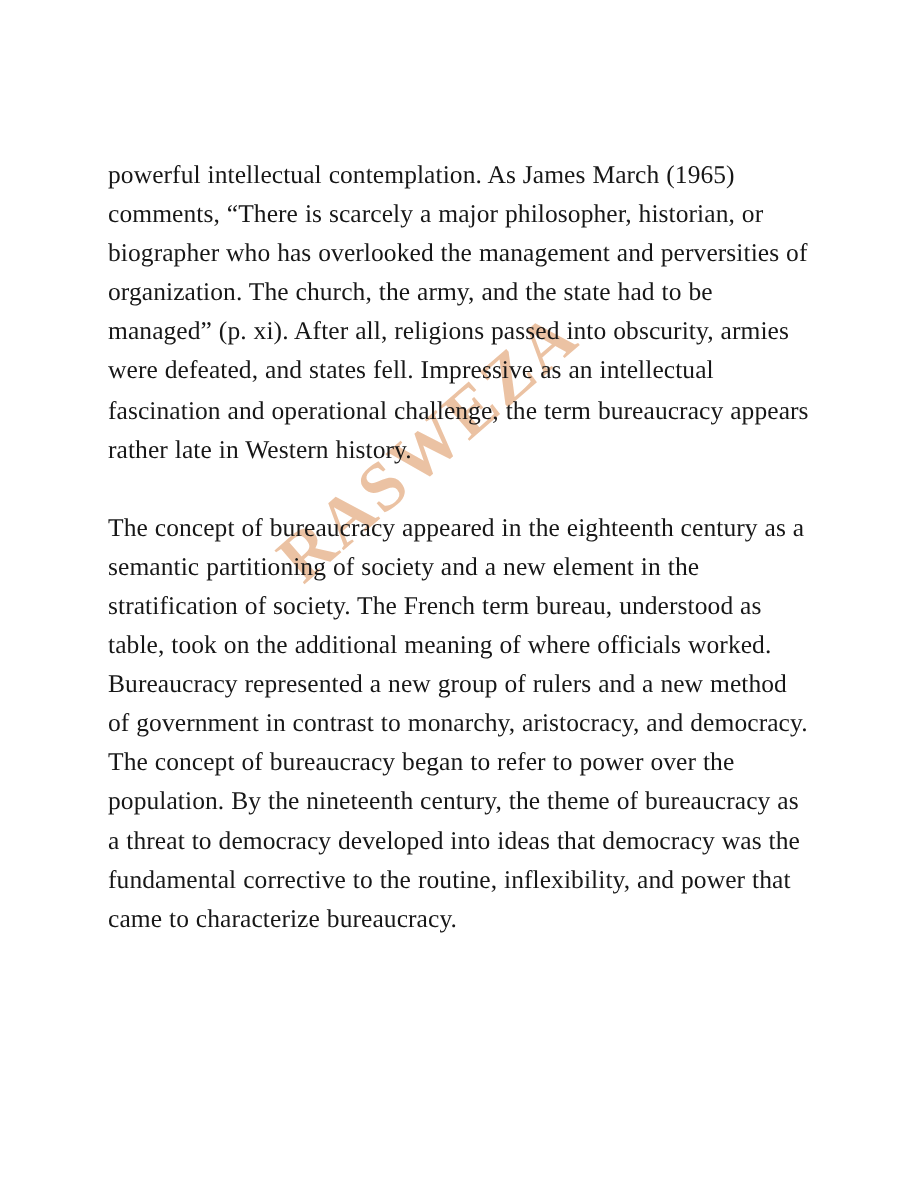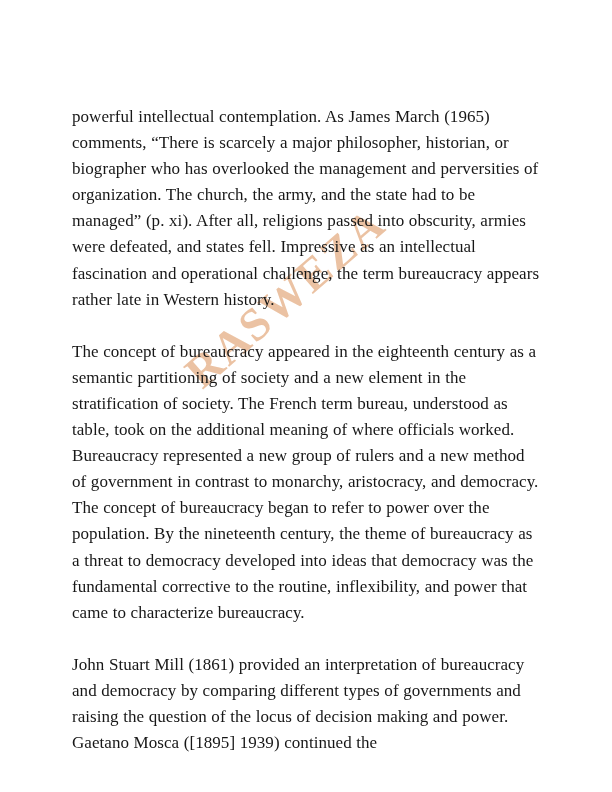--- a/index.html
+++ b/index.html
@@ -77,16 +77,15 @@
 
 <div class="page">
 
   <div class="watermark-layer">
     <div class="watermark-text">RASWEZA</div>
   </div>
 
   <div class="text-layer">
     <p class="para">powerful intellectual contemplation. As James March (1965) comments, “There is scarcely a major philosopher, historian, or biographer who has overlooked the management and perversities of organization. The church, the army, and the state had to be managed” (p. xi). After all, religions passed into obscurity, armies were defeated, and states fell. Impressive as an intellectual fascination and operational challenge, the term bureaucracy appears rather late in Western history.</p>
     <p class="para">The concept of bureaucracy appeared in the eighteenth century as a semantic partitioning of society and a new element in the stratification of society. The French term bureau, understood as table, took on the additional meaning of where officials worked. Bureaucracy represented a new group of rulers and a new method of government in contrast to monarchy, aristocracy, and democracy. The concept of bureaucracy began to refer to power over the population. By the nineteenth century, the theme of bureaucracy as a threat to democracy developed into ideas that democracy was the fundamental corrective to the routine, inflexibility, and power that came to characterize bureaucracy.</p>
-    <p class="para">John Stuart Mill (1861) provided an interpretation of bureaucracy and democracy by comparing different types of governments and raising the question of the locus of decision making and power. Gaetano Mosca ([1895] 1939) continued the</p>
   </div>
 
 </div>
 
 </body></html>

